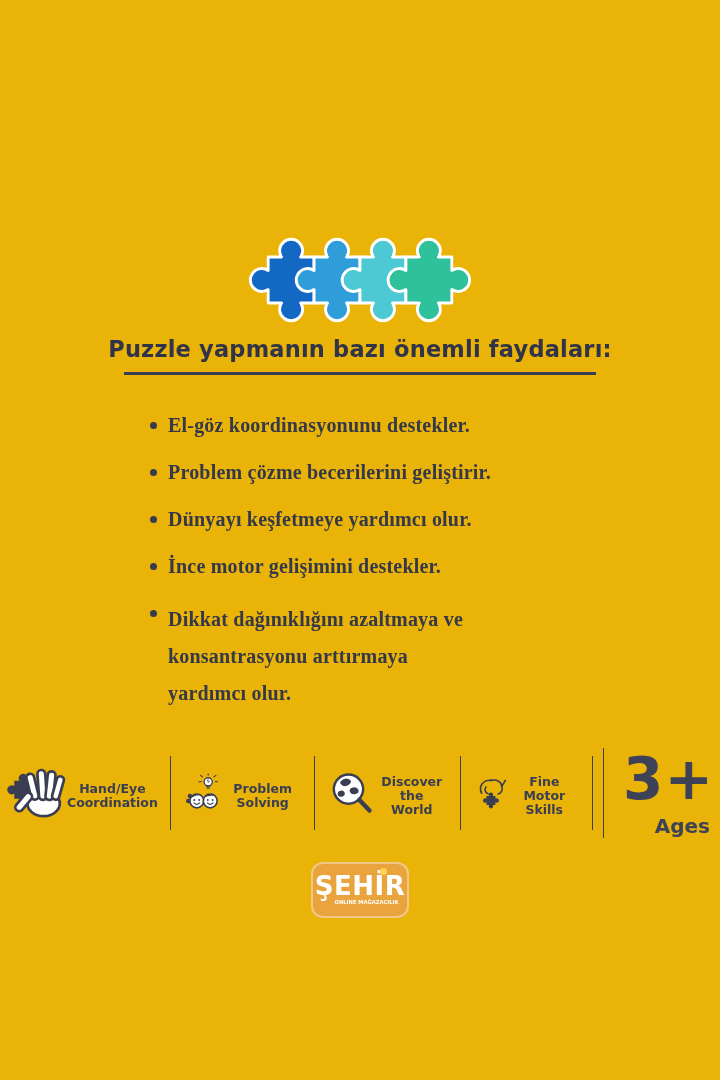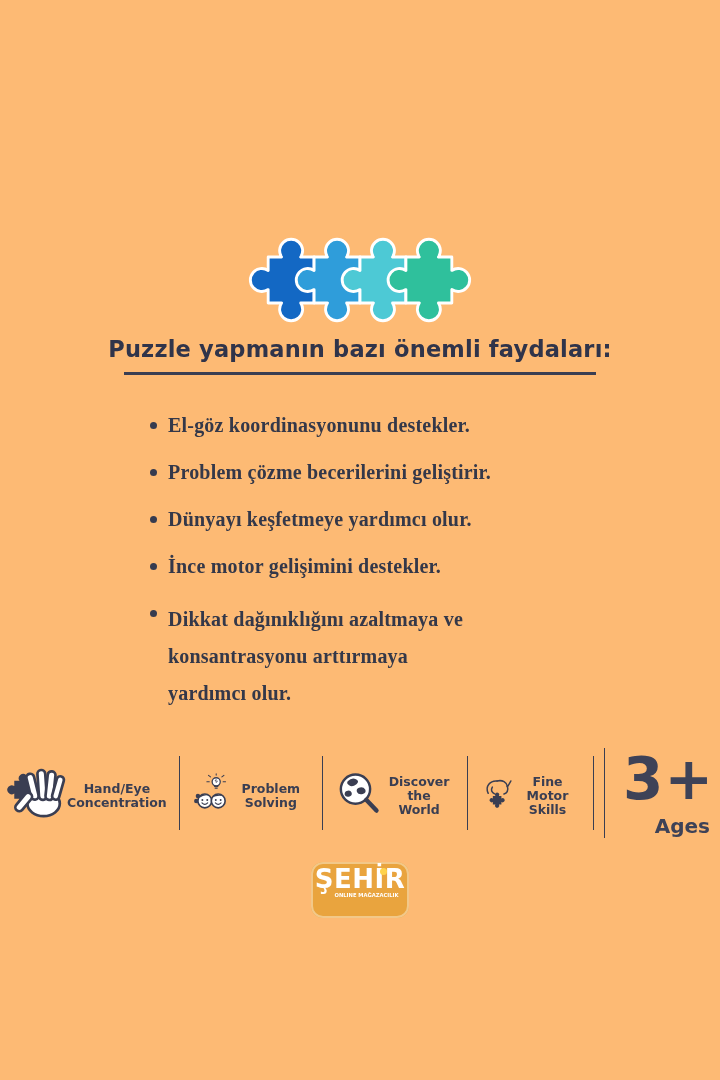--- a/index.html
+++ b/index.html
@@ -1,21 +1,21 @@
 <!DOCTYPE html>
 <html><head>
 <meta charset="utf-8">
 <style>
   html,body{margin:0;padding:0;}
   body{
     width:720px;height:1080px;background:#ffffff;
     font-family:"DejaVu Sans","Liberation Sans",sans-serif;
     color:#363B4F;overflow:hidden;
   }
-  .page{width:720px;height:1080px;position:relative;background:#fdba74;}
+  .page{width:720px;height:1080px;position:relative;background:#eab308;}
 
   
   .defs{position:absolute;width:0;height:0;overflow:hidden;}
 
   
   .banner-wrap{padding-top:236px;text-align:center;}
   .banner{width:228px;height:88px;display:inline-block;}
   .pieceuse{stroke:#ffffff;stroke-width:3;stroke-linejoin:round;}
 
   
@@ -59,21 +59,21 @@
   .age-label{font-size:20px;font-weight:bold;color:#3E4257;margin:8px 4px 0 0;}
 
   
   .brand-wrap{margin-top:22px;text-align:center;}
   .brand{
     position:relative;display:inline-block;width:98px;height:56px;
     background:#E9A43E;border-radius:12px;text-align:center;
     box-shadow:0 0 0 2px #F2C889 inset;
   }
   .brand-name{
-    display:block;margin-top:3px;font-size:26px;line-height:28px;font-weight:bold;
+    display:block;margin-top:10px;font-size:26px;line-height:28px;font-weight:bold;
     color:#ffffff;letter-spacing:.5px;
   }
   .brand-sub{
     display:block;font-size:10px;line-height:10px;color:#ffffff;font-weight:bold;
     transform:scale(0.52);transform-origin:center top;white-space:nowrap;
   }
   .bulb-dot{
     position:absolute;top:6px;right:22px;width:7px;height:7px;border-radius:50%;
     background:#FFD34D;
   }
@@ -138,21 +138,21 @@
         <g stroke="#3A3E52" stroke-width="4.5" fill="#ffffff" stroke-linejoin="round">
           <ellipse cx="61" cy="66" rx="27" ry="21"></ellipse>
           <rect x="36" y="16" width="13" height="44" rx="6.5" transform="rotate(-14 42 38)"></rect>
           <rect x="52" y="10" width="13" height="50" rx="6.5" transform="rotate(-4 58 35)"></rect>
           <rect x="66" y="12" width="13" height="48" rx="6.5" transform="rotate(6 72 36)"></rect>
           <rect x="79" y="20" width="12" height="40" rx="6" transform="rotate(16 85 40)"></rect>
           <rect x="24" y="46" width="13" height="36" rx="6.5" transform="rotate(40 30 60)"></rect>
         </g>
       </svg>
       <div class="feat-label">Hand/Eye
-Concentration</div>
+Coordination</div>
     </div>
 
     <div class="sep"></div>
 
     <div class="feat">
       <svg viewBox="0 0 100 100">
         <g stroke="#3A3E52" fill="#ffffff" stroke-width="3.2" stroke-linecap="round">
           <circle cx="62" cy="20" r="10"></circle>
           <path d="M58 31 h8 M59.5 35.5 h5" fill="none"></path>
           <path d="M62 14 l-3 4 h6 l-3 4" fill="none" stroke-width="1.8"></path>

